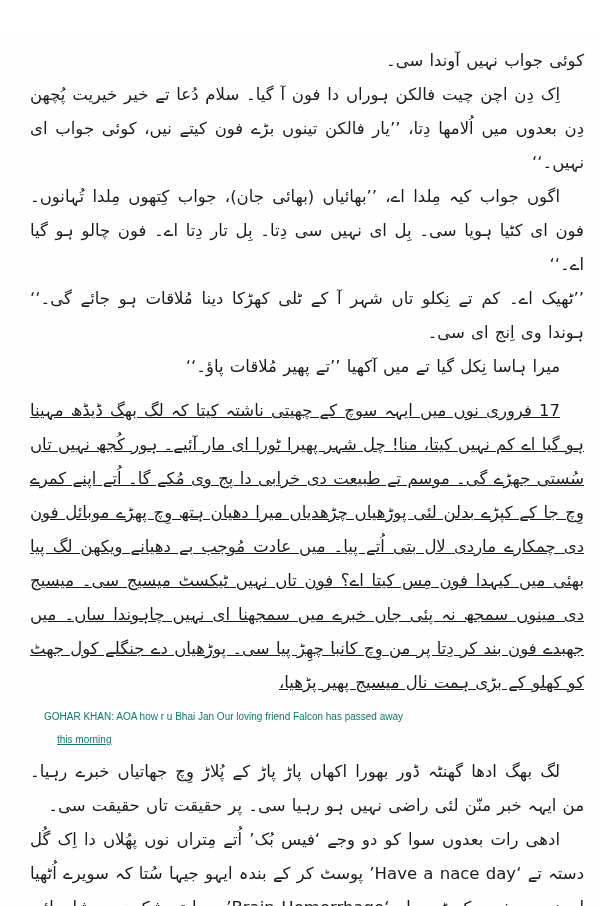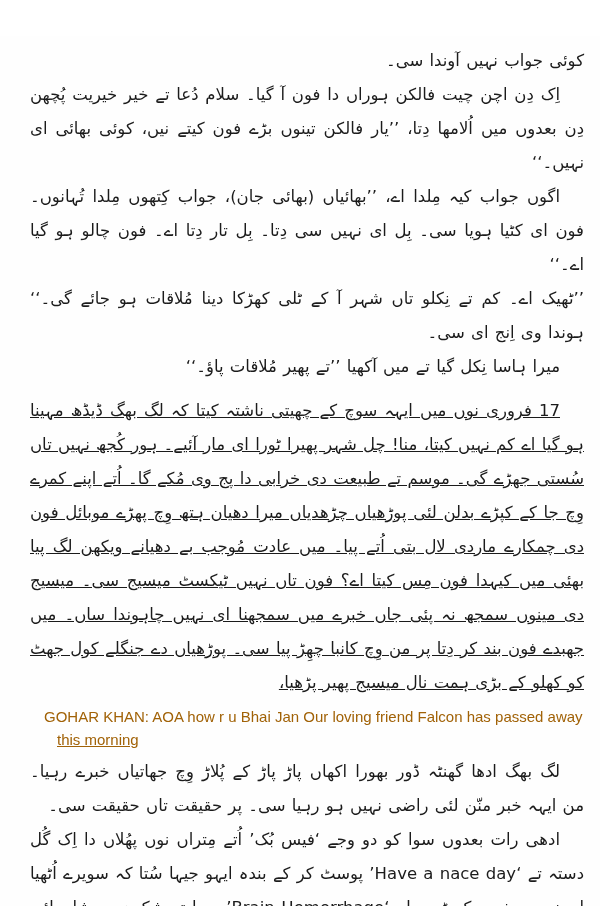--- a/index.html
+++ b/index.html
@@ -32,34 +32,34 @@
     margin: 0;
     word-spacing: 1px;
   }
   p.urdu.indent { text-indent: 24px; }
   p.urdu.gap-top { margin-top: 10px; text-decoration: underline; }
   
   .english {
     direction: ltr;
     text-align: left;
     font-family: "Liberation Sans", "DejaVu Sans", sans-serif;
-    font-size: 15px;
+    font-size: 10px;
     line-height: 23px;
-    color: #a16207;
+    color: #0f766e;
     margin: 5px 0 4px 14px;
   }
   .english .line2 { padding-left: 13px; text-decoration: underline; }
 </style>
 </head>
 <body>
 
 <div class="page">
   <div id="article">
       <p class="urdu">کوئی جواب نہیں آوندا سی۔</p>
-      <p class="urdu indent">اِک دِن اچن چیت فالکن ہوراں دا فون آ گیا۔ سلام دُعا تے خیر خیریت پُچھن دِن بعدوں میں اُلامھا دِتا، ’’یار فالکن تینوں بڑے فون کیتے نیں، کوئی بھائی ای نہیں۔‘‘</p>
+      <p class="urdu indent">اِک دِن اچن چیت فالکن ہوراں دا فون آ گیا۔ سلام دُعا تے خیر خیریت پُچھن دِن بعدوں میں اُلامھا دِتا، ’’یار فالکن تینوں بڑے فون کیتے نیں، کوئی جواب ای نہیں۔‘‘</p>
       <p class="urdu indent">اگوں جواب کیہ مِلدا اے، ’’بھائیاں (بھائی جان)، جواب کِتھوں مِلدا تُہانوں۔ فون ای کٹیا ہویا سی۔ بِل ای نہیں سی دِتا۔ بِل تار دِتا اے۔ فون چالو ہو گیا اے۔‘‘</p>
       <p class="urdu">’’ٹھیک اے۔ کم تے نِکلو تاں شہر آ کے ٹلی کھڑکا دینا مُلاقات ہو جائے گی۔‘‘ ہوندا وی اِنج ای سی۔</p>
       <p class="urdu indent">میرا ہاسا نِکل گیا تے میں آکھیا ’’تے پھیر مُلاقات پاؤ۔‘‘</p>
       <p class="urdu indent gap-top">17 فروری نوں میں ایہہ سوچ کے چھیتی ناشتہ کیتا کہ لگ بھگ ڈیڈھ مہینا ہو گیا اے کم نہیں کیتا، منا! چل شہر پھیرا ٹورا ای مار آئیے۔ ہور کُجھ نہیں تاں سُستی جھڑے گی۔ موسم تے طبیعت دی خرابی دا پج وی مُکے گا۔ اُتے اپنے کمرے وِچ جا کے کپڑے بدلن لئی پوڑھیاں چڑھدیاں میرا دھیان ہتھ وِچ پھڑے موبائل فون دی چمکارے ماردی لال بتی اُتے پیا۔ میں عادت مُوجب بے دھیانے ویکھن لگ پیا بھئی میں کیہدا فون مِس کیتا اے؟ فون تاں نہیں ٹیکسٹ میسیج سی۔ میسیج دی مینوں سمجھ نہ پئی جاں خبرے میں سمجھنا ای نہیں چاہوندا ساں۔ میں جھبدے فون بند کر دِتا پر من وِچ کانبا چھِڑ پیا سی۔ پوڑھیاں دے جنگلے کول جھٹ کو کھلو کے بڑی ہمت نال میسیج پھیر پڑھیا،</p>
       <div class="english">
         <div class="line1">GOHAR KHAN: AOA how r u Bhai Jan Our loving friend Falcon has passed away</div>
         <div class="line2">this morning</div>
       </div>
       <p class="urdu indent">لگ بھگ ادھا گھنٹہ ڈور بھورا اکھاں پاڑ پاڑ کے پُلاڑ وِچ جھاتیاں خبرے رہیا۔ من ایہہ خبر منّن لئی راضی نہیں ہو رہیا سی۔ پر حقیقت تاں حقیقت سی۔</p>
       <p class="urdu indent">ادھی رات بعدوں سوا کو دو وجے ‘فیس بُک’ اُتے مِتراں نوں پھُلاں دا اِک گُل دستہ تے ‘Have a nace day’ پوسٹ کر کے بندہ ایہو جیہا سُتا کہ سویرے اُٹھیا ای نہیں۔ خبرے کیہڑے ویلے ‘Brain Hemorrhage’ ہویا تے شِکرہ ہمیشاں لئی اُڈاری مار گیا۔ ربّ اوہناں نوں بہشت وِچ ٹھنڈیاں ہواواں دی نِگھ وِچ سُکھی رکھے۔ آمین!</p>

